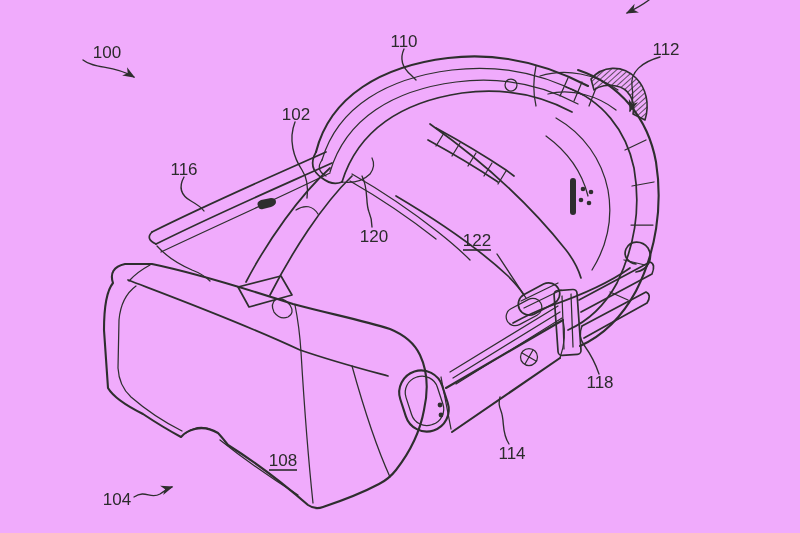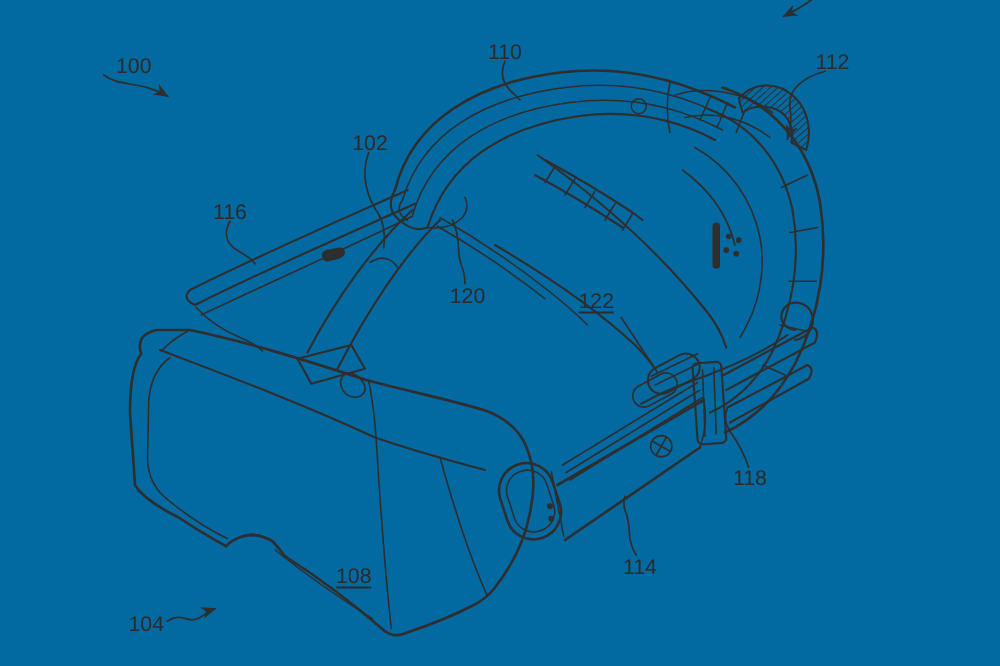--- a/index.html
+++ b/index.html
@@ -1,17 +1,17 @@
 <!DOCTYPE html>
 <html><head>
 <meta charset="utf-8">
 <style>
   html,body{margin:0;padding:0;background:#ffffff;}
   .figure-page{
-    position:relative;width:800px;height:533px;background:#0369a1;
+    position:relative;width:800px;height:533px;background:#f0abfc;
     font-family:"Liberation Sans", sans-serif;overflow:hidden;
   }
   svg{display:block;}
   .ref-label{
     font-family:"Liberation Sans", sans-serif;
     font-size:17px;fill:#2b2b2b;text-anchor:middle;
   }
   .stroke{fill:none;stroke:#2e2e2e;stroke-linecap:round;stroke-linejoin:round;}
   .w-main{stroke-width:2.1;}
   .w-med{stroke-width:1.7;}

